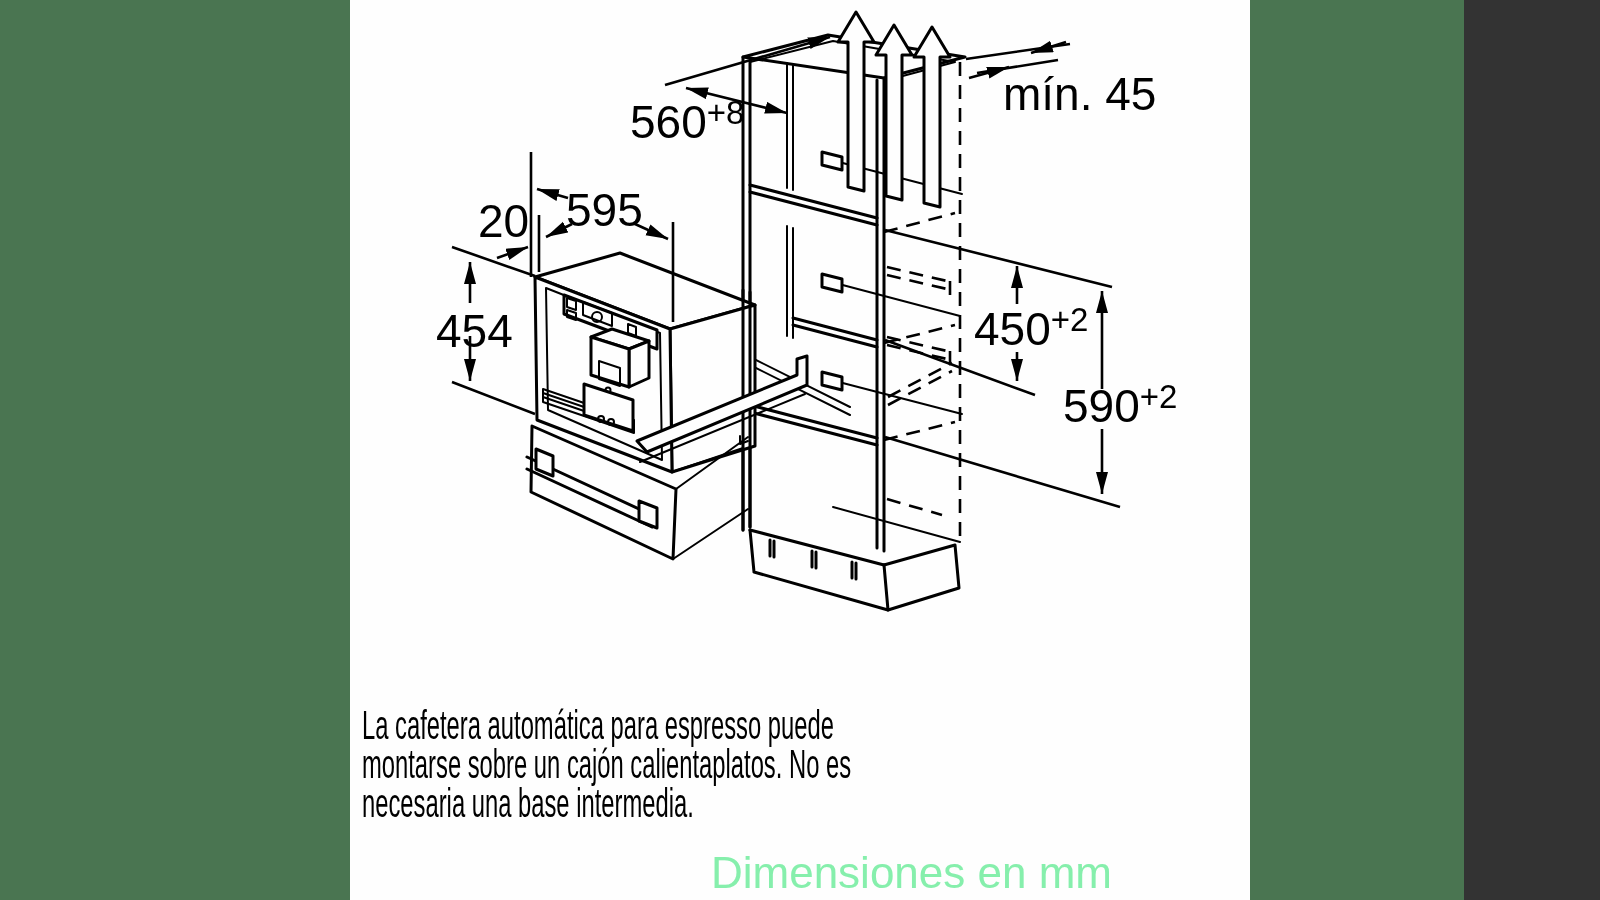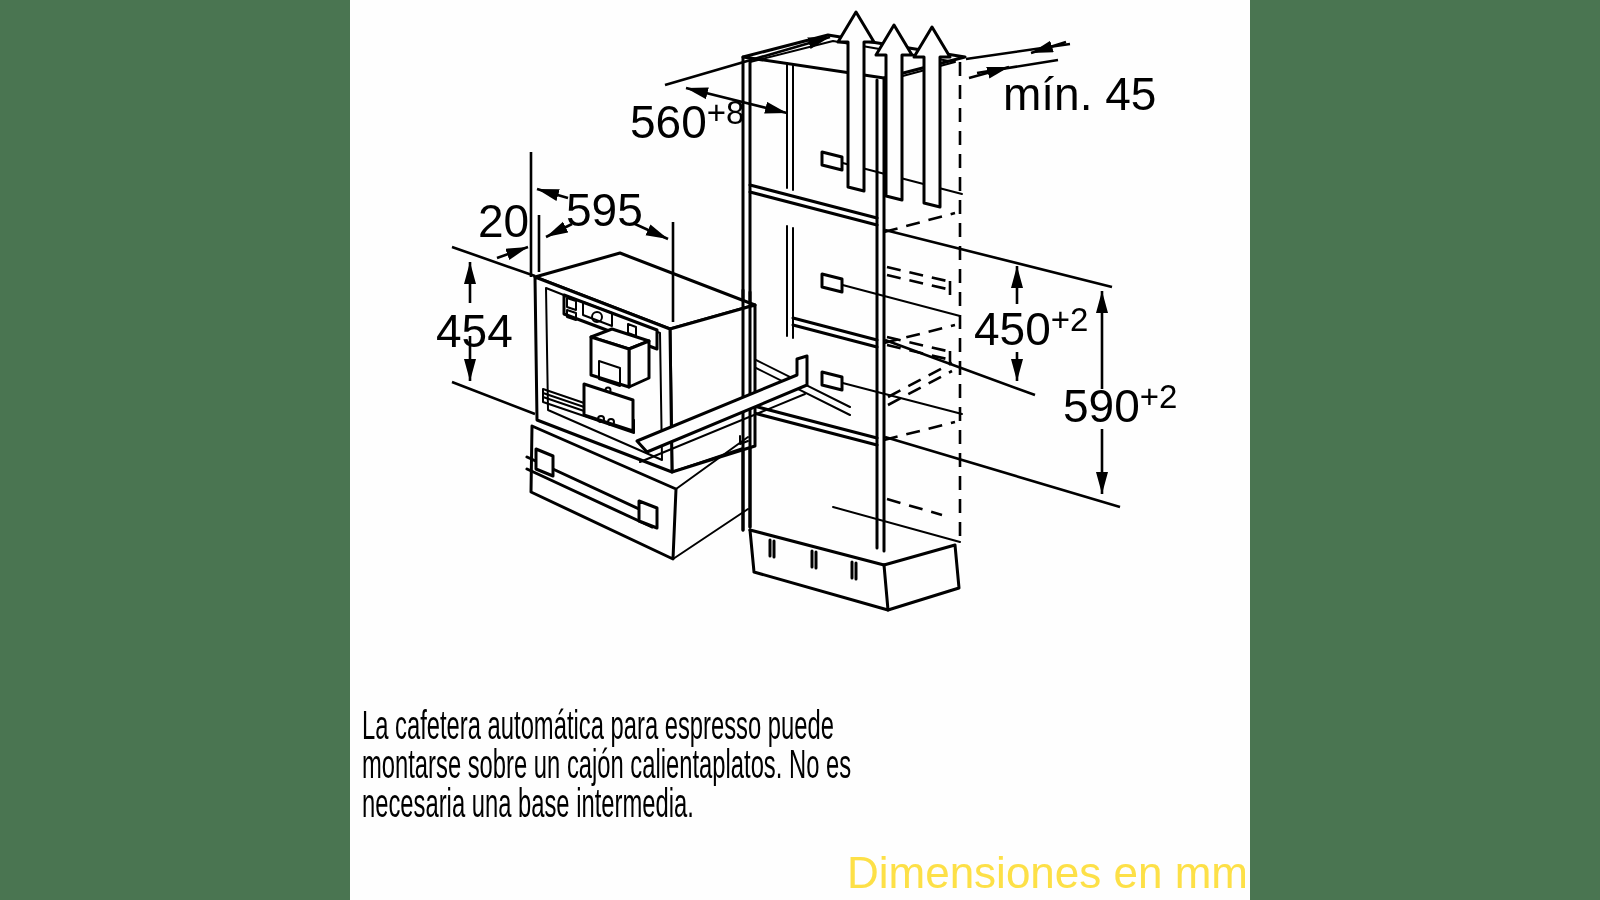--- a/index.html
+++ b/index.html
@@ -1,31 +1,31 @@
 <!DOCTYPE html>
 <html><head>
 <meta charset="utf-8">
 <style>
   html,body{margin:0;padding:0;background:#333;}
-  .stage{position:relative;width:1600px;height:900px;background:#4a7551;overflow:hidden;
+  .stage{position:relative;width:1464px;height:900px;background:#4a7551;overflow:hidden;
          font-family:"Liberation Sans","DejaVu Sans",sans-serif;}
   .panel{position:absolute;left:350px;top:0;width:900px;height:900px;background:#fefefe;}
   .letterbox{position:absolute;top:0;width:350px;height:900px;background:#4a7551;}
   .lb-left{left:0;} .lb-right{left:1250px;}
   svg.diagram{position:absolute;left:350px;top:0;width:900px;height:900px;}
   .drawline{stroke:#000;fill:none;stroke-width:3;stroke-linejoin:round;stroke-linecap:round;}
   .thin{stroke-width:2;}
   .dash{stroke-dasharray:14 9;stroke-width:2.6;stroke-linecap:butt;}
   .whiteface{fill:#fefefe;stroke:#000;stroke-width:3;stroke-linejoin:round;}
   .dimline{stroke:#000;fill:none;stroke-width:2.6;stroke-linecap:butt;}
   .dimtext{font-size:46px;fill:#000;}
   .dimsup{font-size:33px;}
   .caption{position:absolute;left:362px;top:706px;color:#000;font-size:41px;line-height:39px;
            white-space:nowrap;transform:scaleX(0.58);transform-origin:left top;}
-  .units{position:absolute;right:352px;top:848px;color:#fde047;font-size:44px;white-space:nowrap;}
+  .units{position:absolute;right:352px;top:848px;color:#86efac;font-size:44px;white-space:nowrap;}
 </style>
 </head>
 <body>
 
 <div class="stage">
   <div class="panel"></div>
   <div class="letterbox lb-left"></div>
   <div class="letterbox lb-right"></div>
 
   <svg class="diagram" viewBox="350 0 900 900">

